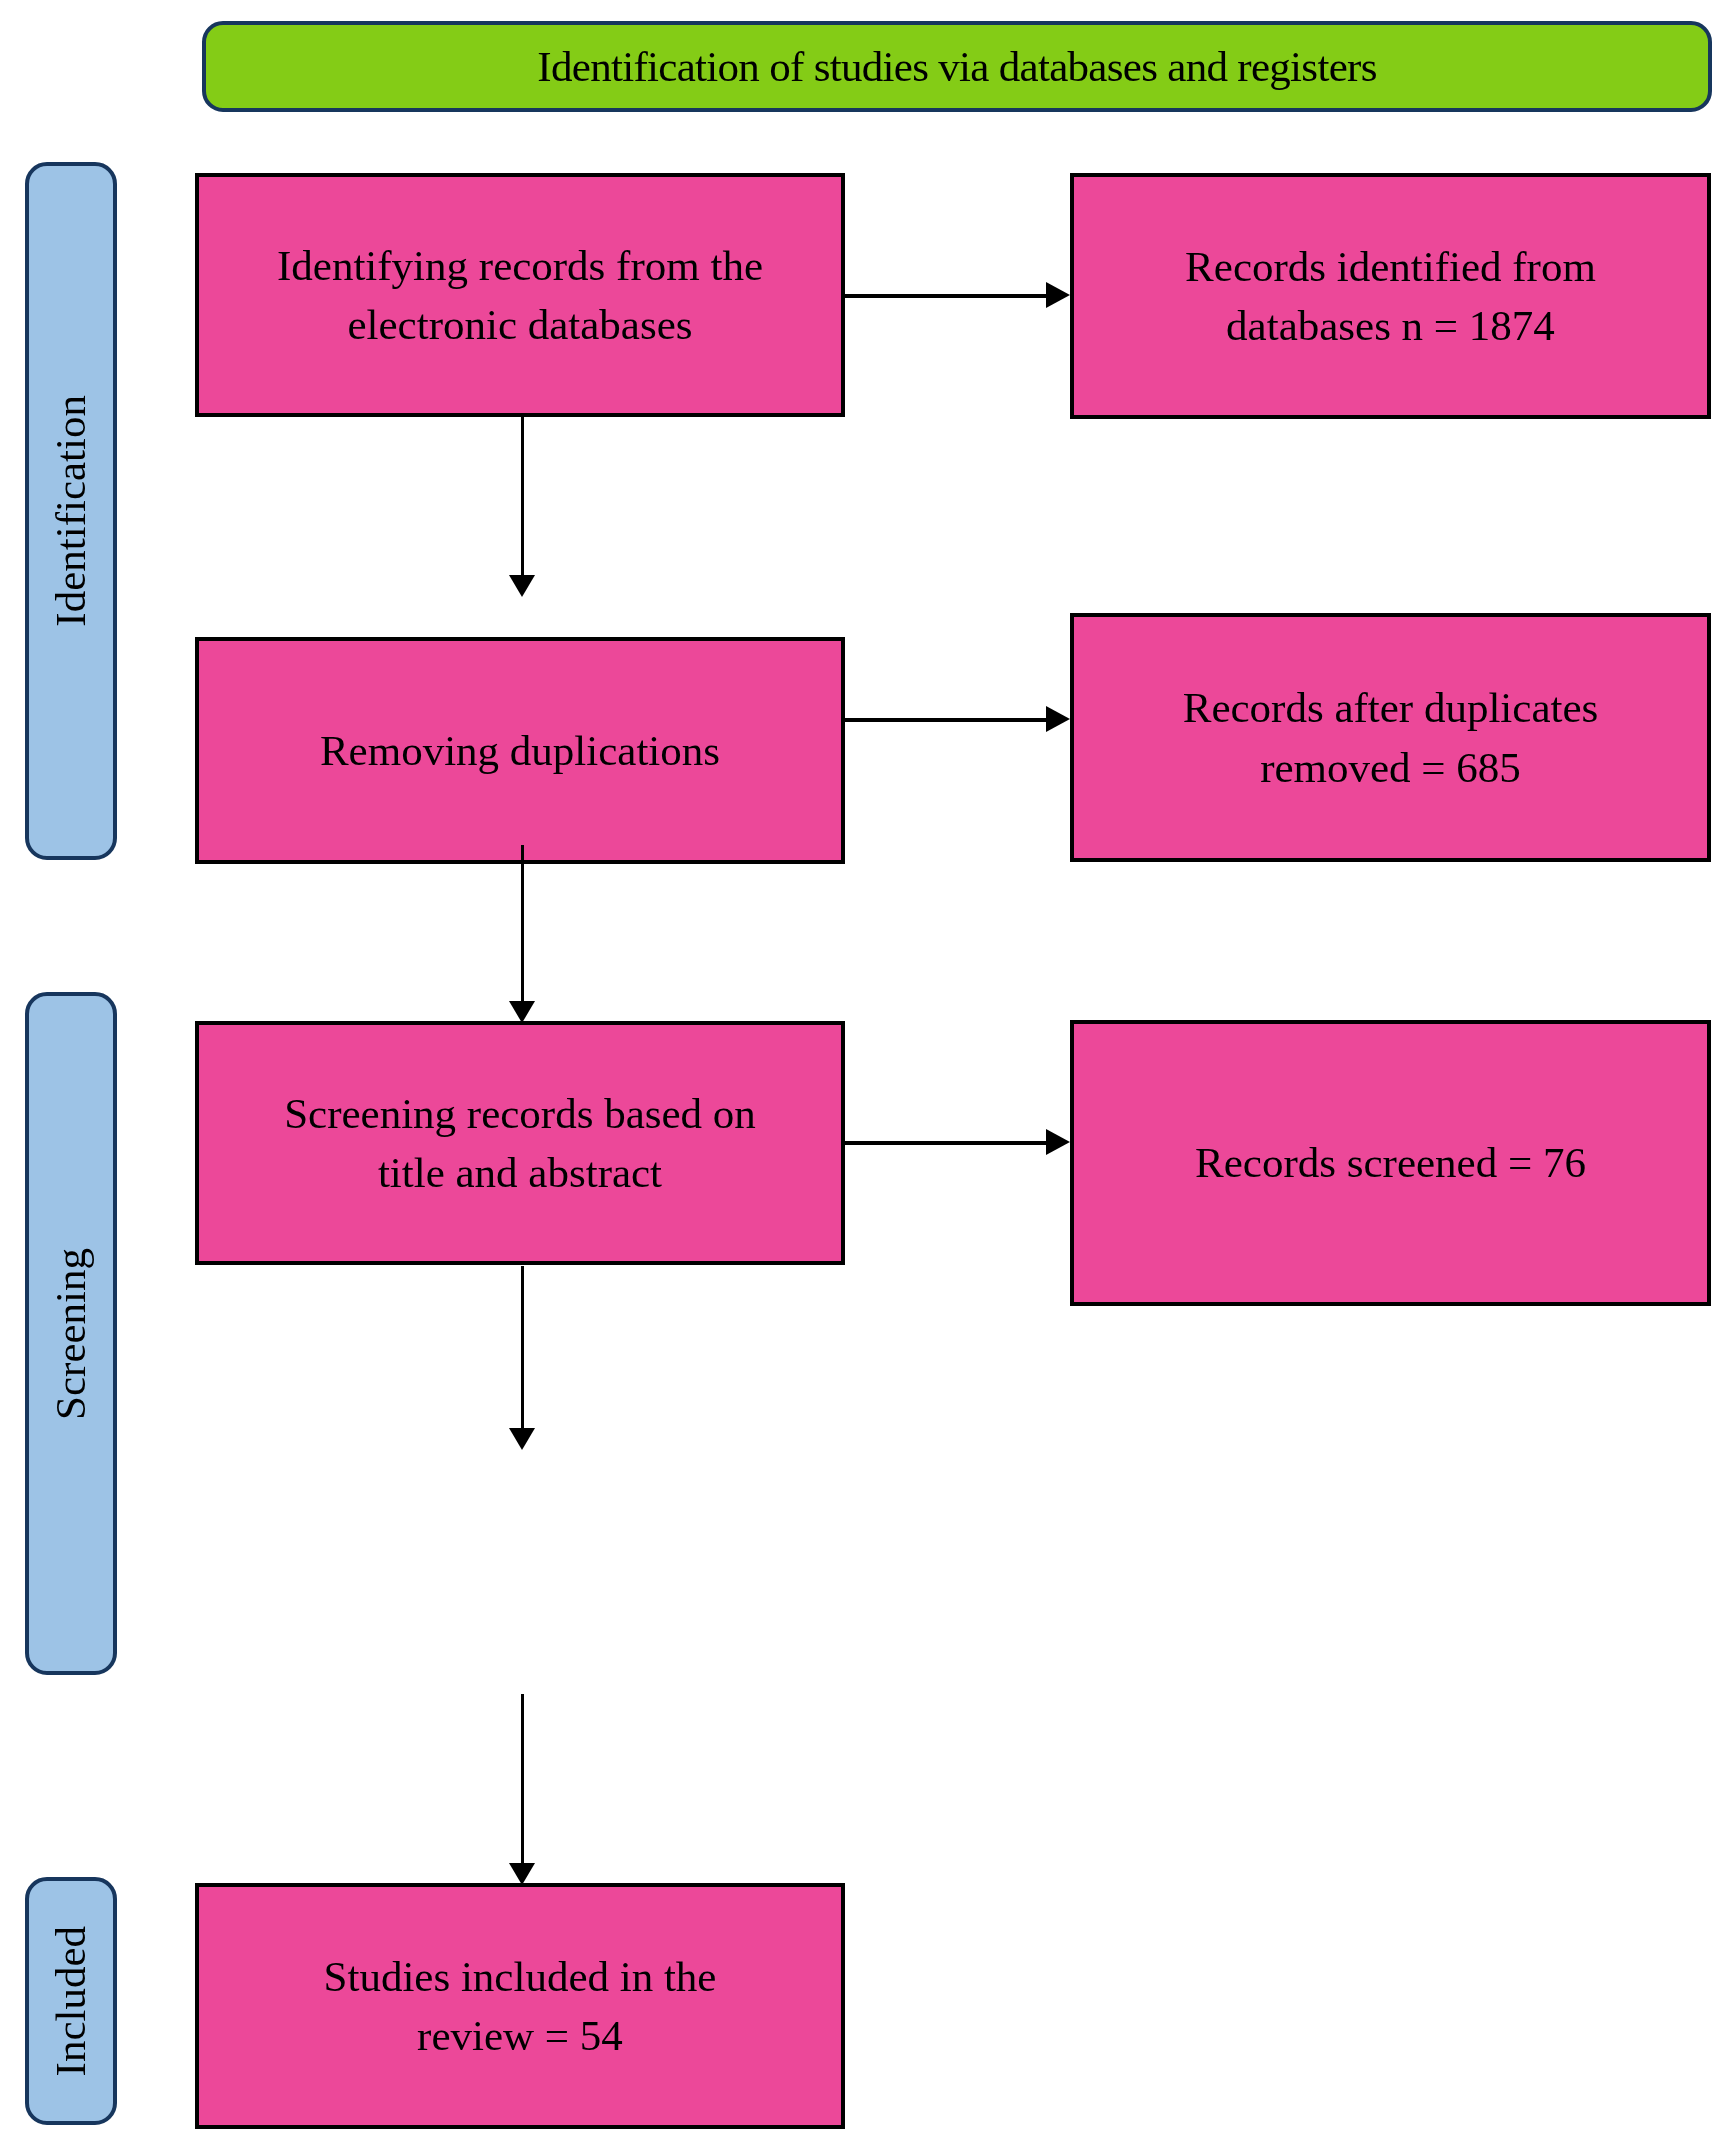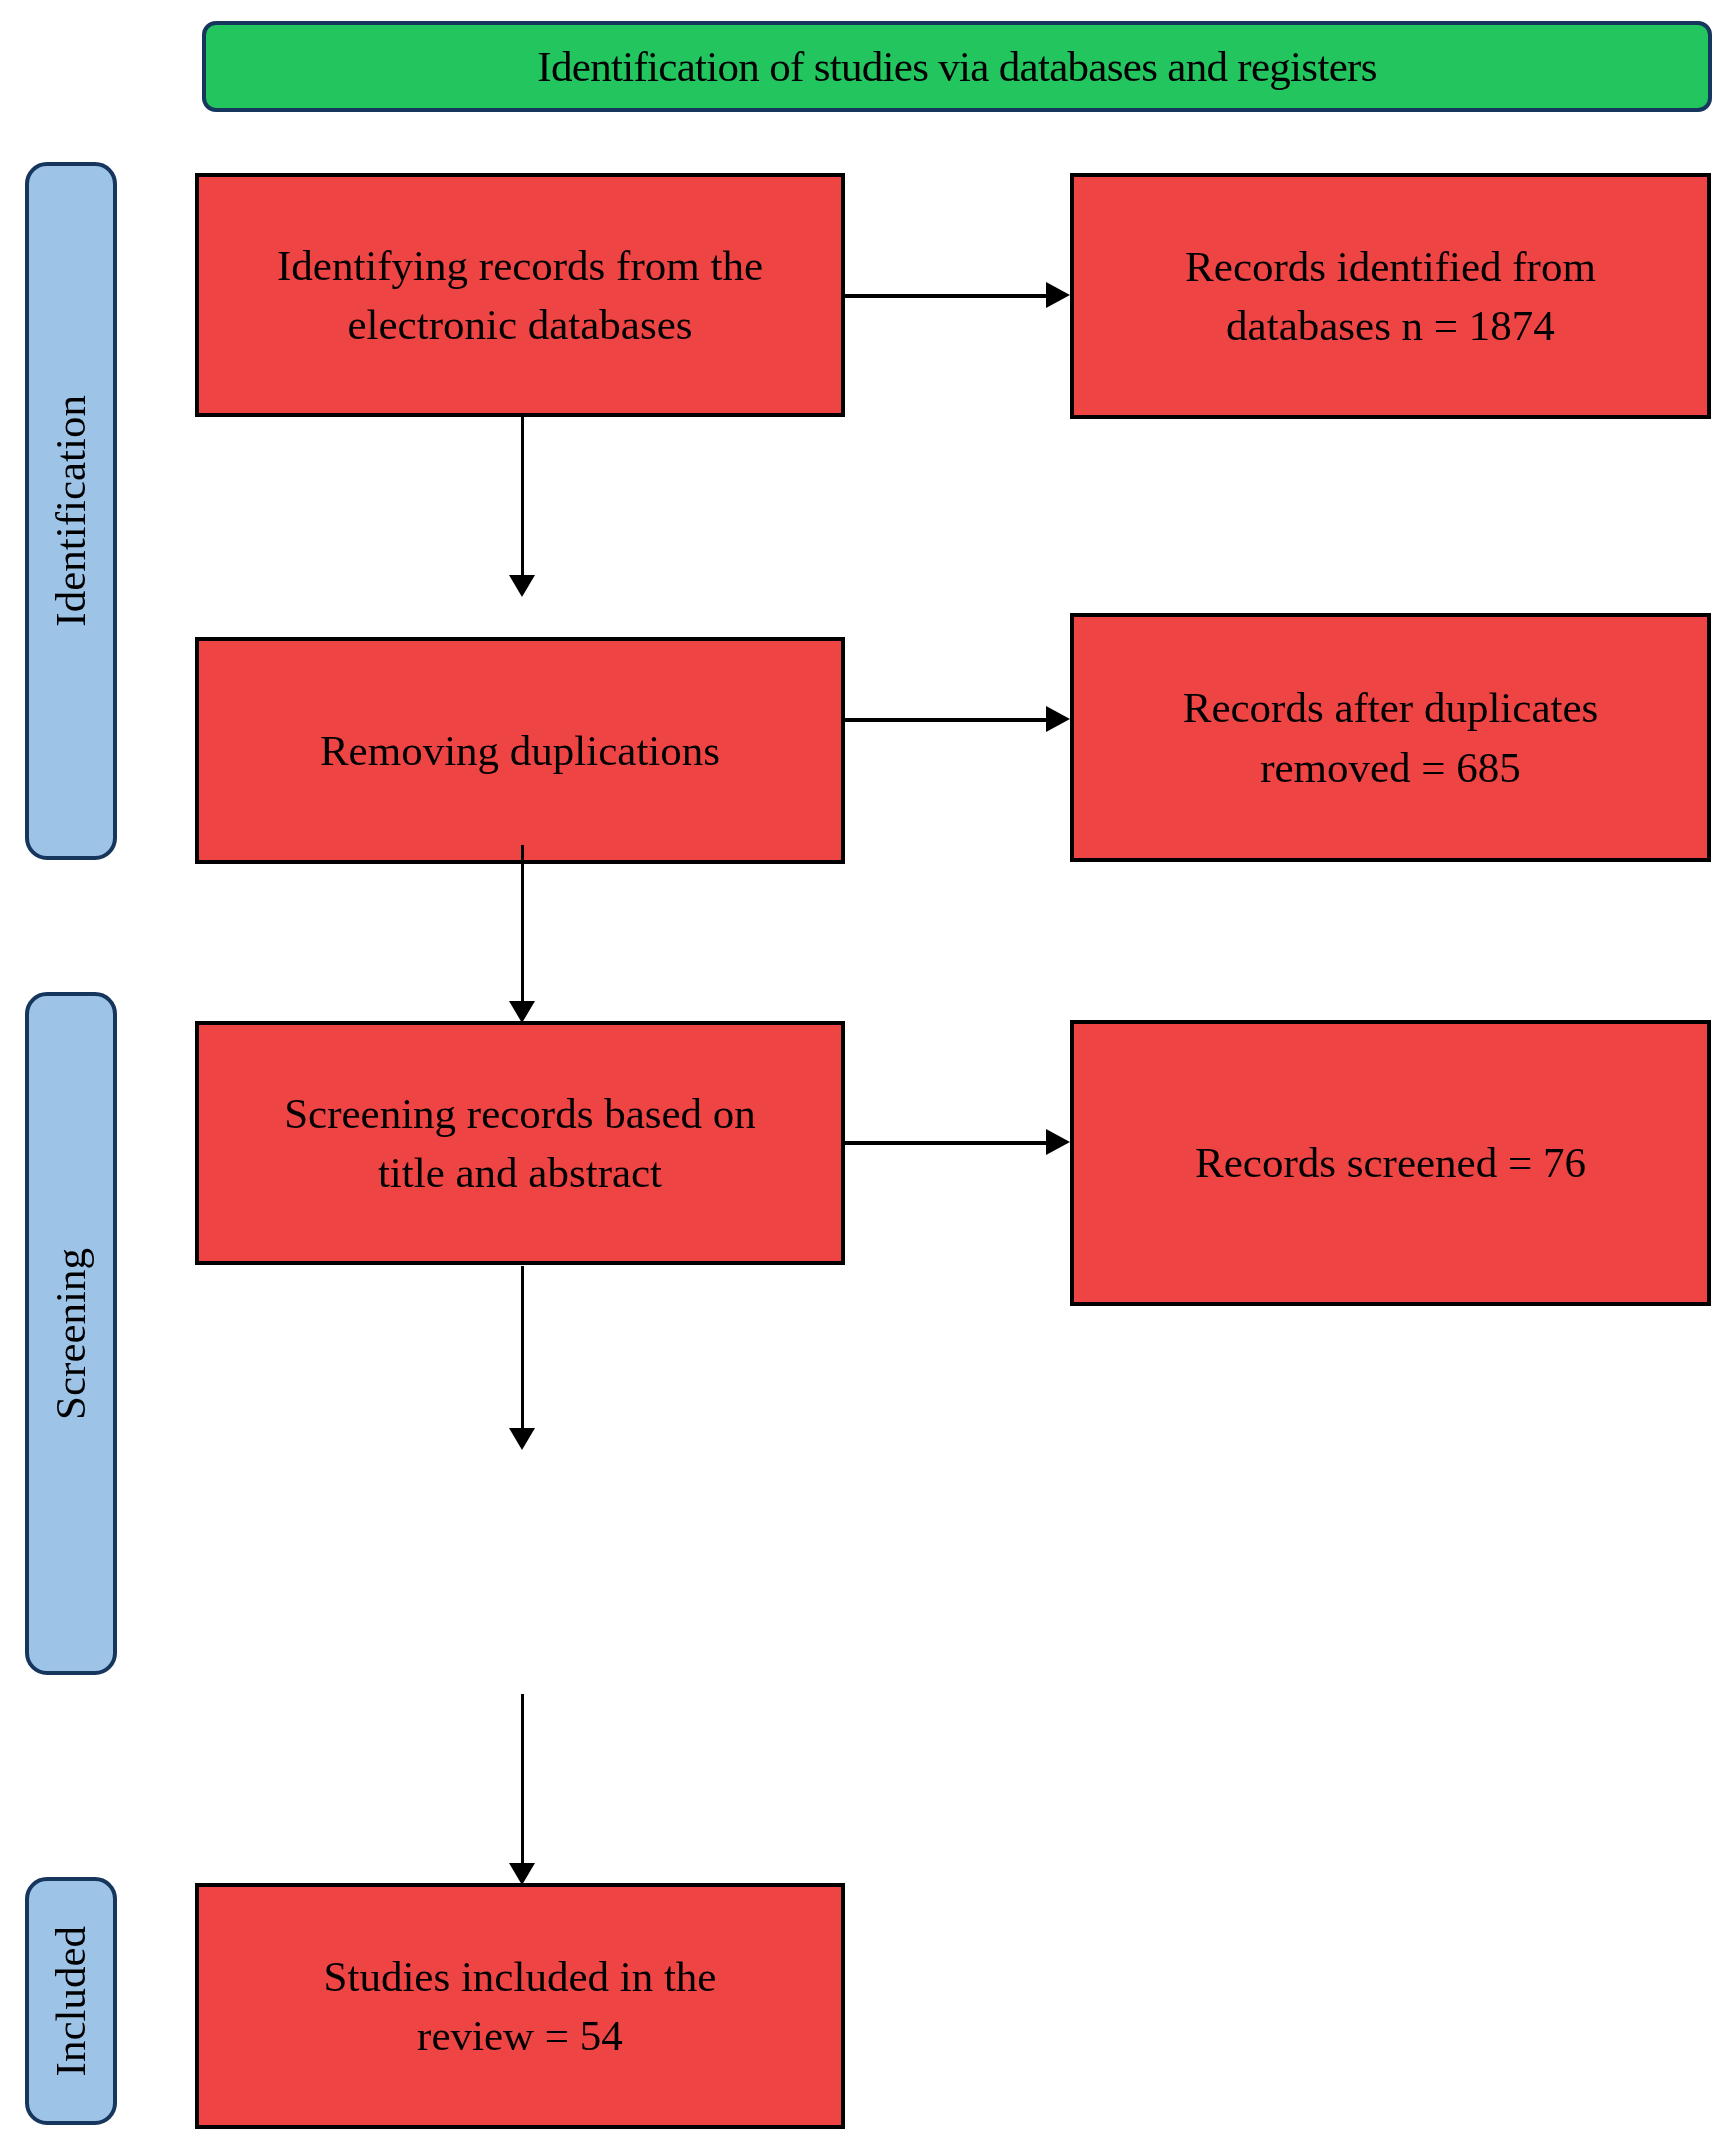--- a/index.html
+++ b/index.html
@@ -4,40 +4,40 @@
 <style>
   html,body { margin:0; padding:0; background:#ffffff; }
   .canvas {
     position:relative; width:1735px; height:2151px; background:#ffffff;
     font-family:"Liberation Serif", serif; color:#000;
   }
 
   
   .banner {
     position:absolute; left:202px; top:21px; width:1510px; height:91px;
-    background:#22c55e; border:4.5px solid #17365D; border-radius:14px;
+    background:#84cc16; border:4.5px solid #17365D; border-radius:21px;
     box-sizing:border-box; display:flex; align-items:center; justify-content:center;
     font-size:43px; letter-spacing:-0.7px;
   }
 
   
   .pill {
     position:absolute; left:24.6px; width:92px;
     background:#9DC3E6; border:4.5px solid #17365D; border-radius:22px;
     box-sizing:border-box; display:flex; align-items:center; justify-content:center;
     font-size:43px;
   }
   .pill .vtext { writing-mode:vertical-rl; transform:rotate(180deg); white-space:nowrap; }
   #pill-identification { top:162px; height:698px; }
   #pill-screening     { top:992px; height:683px; }
   #pill-included      { top:1877px; height:248px; }
 
   
   .box {
-    position:absolute; background:#ef4444; border:4.5px solid #000000;
+    position:absolute; background:#ec4899; border:4.5px solid #000000;
     box-sizing:border-box; display:flex; align-items:center; justify-content:center;
     text-align:center; font-size:43px; line-height:1.38; white-space:pre-line;
     padding:0 15px;
   }
   .col-left  { left:195px;  width:650px; }
   .col-right { left:1070px; width:641px; }
   #b1 { top:173px;  height:244px; }
   #b2 { top:596px;  height:227px;margin-top:41px; }
   #b3 { top:1021px; height:244px; }
   #b4 { top:1448px; height:246px; }

